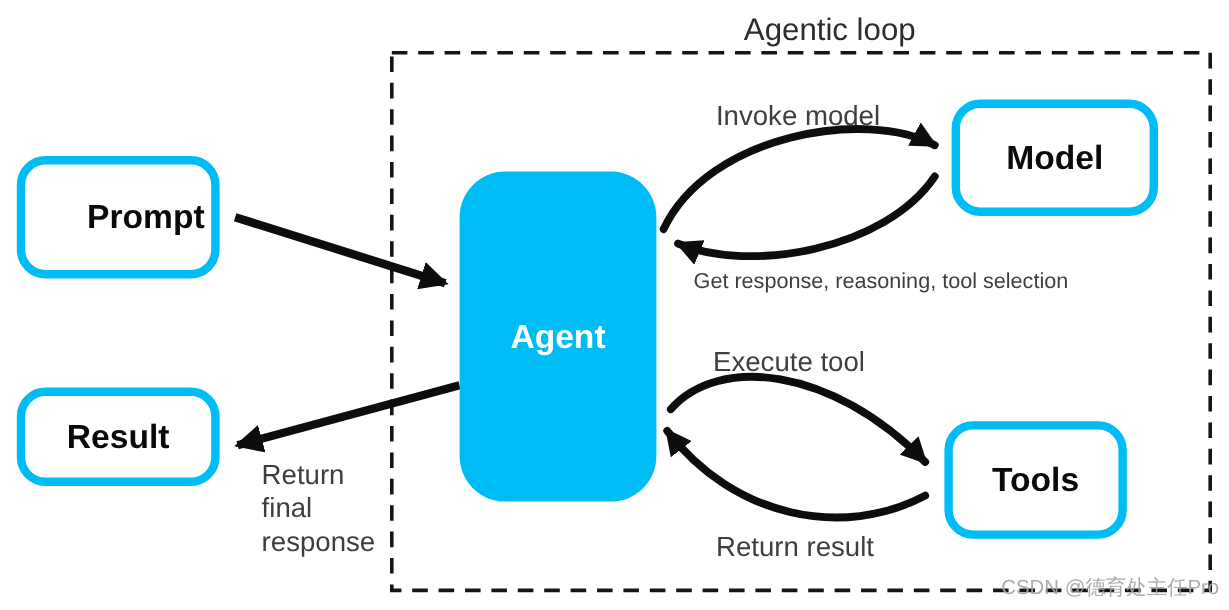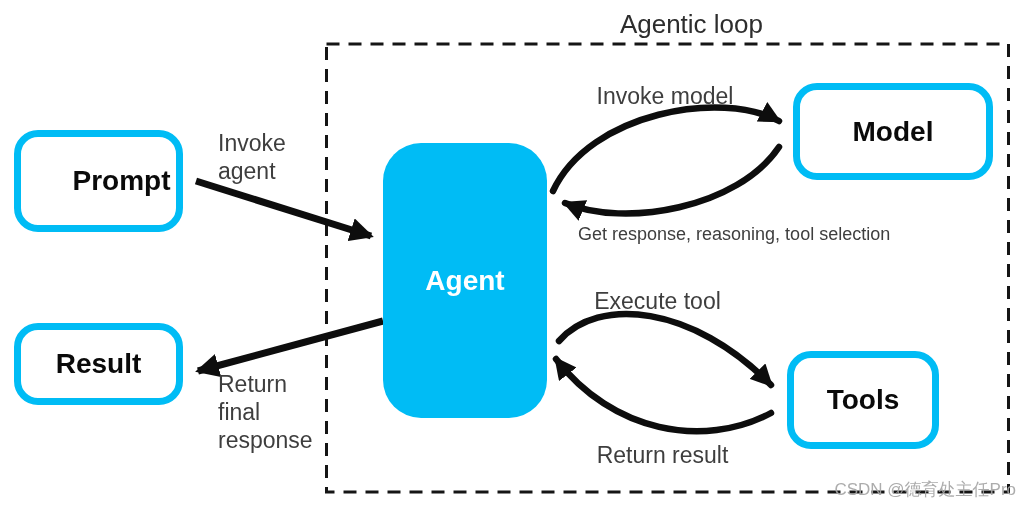--- a/index.html
+++ b/index.html
@@ -23,21 +23,21 @@
     background: #ffffff;
     border: 7px solid #00bcf5;
     border-radius: 24px;
     font-weight: bold;
     font-size: 28px;
     color: #0a0a0a;
     letter-spacing: 0px;
   }
   .node-prompt { left: 14px;  top: 130px; width: 169px; height: 102px; padding-left: 46px; }
   .node-result { left: 14px;  top: 323px; width: 169px; height: 82px; }
-  .node-model  { left: 793px; top: 83px;  width: 200px; height: 97px;  }
+  .node-model  { left: 793px; top: 83px;  width: 172px; height: 97px;  }
   .node-tools  { left: 787px; top: 351px; width: 152px; height: 98px;  }
   .node-agent {
     left: 383px; top: 143px; width: 164px; height: 275px;
     background: #00bcf5;
     border: none;
     border-radius: 38px;
     color: #ffffff;
     text-align: right;
   }
   .diagram-title {
@@ -47,21 +47,21 @@
     font-size: 26px;
     color: #2d2d2d;
   }
   .edge-label {
     position: absolute;
     font-size: 23px;
     color: #3e3e3e;
     line-height: 28px;
   }
   .lbl-invoke-agent  { left: 218px; top: 129px; width: 92px;  }
-  .lbl-return-final  { left: 218px; top: 370px; width: 112px; }
+  .lbl-return-final  { left: 218px; top: 381px; width: 112px; }
   .lbl-invoke-model  { left: 560px; top: 82px;  width: 210px; text-align: center; }
   .lbl-get-response  { left: 578px; top: 220px; width: 400px; font-size: 18px; }
   .lbl-execute-tool  { left: 570px; top: 287px; width: 175px; text-align: center; }
   .lbl-return-result { left: 570px; top: 441px; width: 185px; text-align: center; }
   .watermark {
     position: absolute;
     right: 8px; top: 478px;
     font-size: 17px;
     color: rgba(165,165,165,0.92);
     white-space: nowrap;
@@ -109,21 +109,20 @@
   </div>
 
   <div class="node node-model">
     <span>Model</span>
   </div>
 
   <div class="node node-tools">
     <span>Tools</span>
   </div>
 
-  <div class="edge-label lbl-invoke-agent">Invoke agent</div>
 
   <div class="edge-label lbl-return-final">Return final response</div>
 
   <div class="edge-label lbl-invoke-model">Invoke model</div>
 
   <div class="edge-label lbl-get-response">Get response, reasoning, tool selection</div>
 
   <div class="edge-label lbl-execute-tool">Execute tool</div>
 
   <div class="edge-label lbl-return-result">Return result</div>

